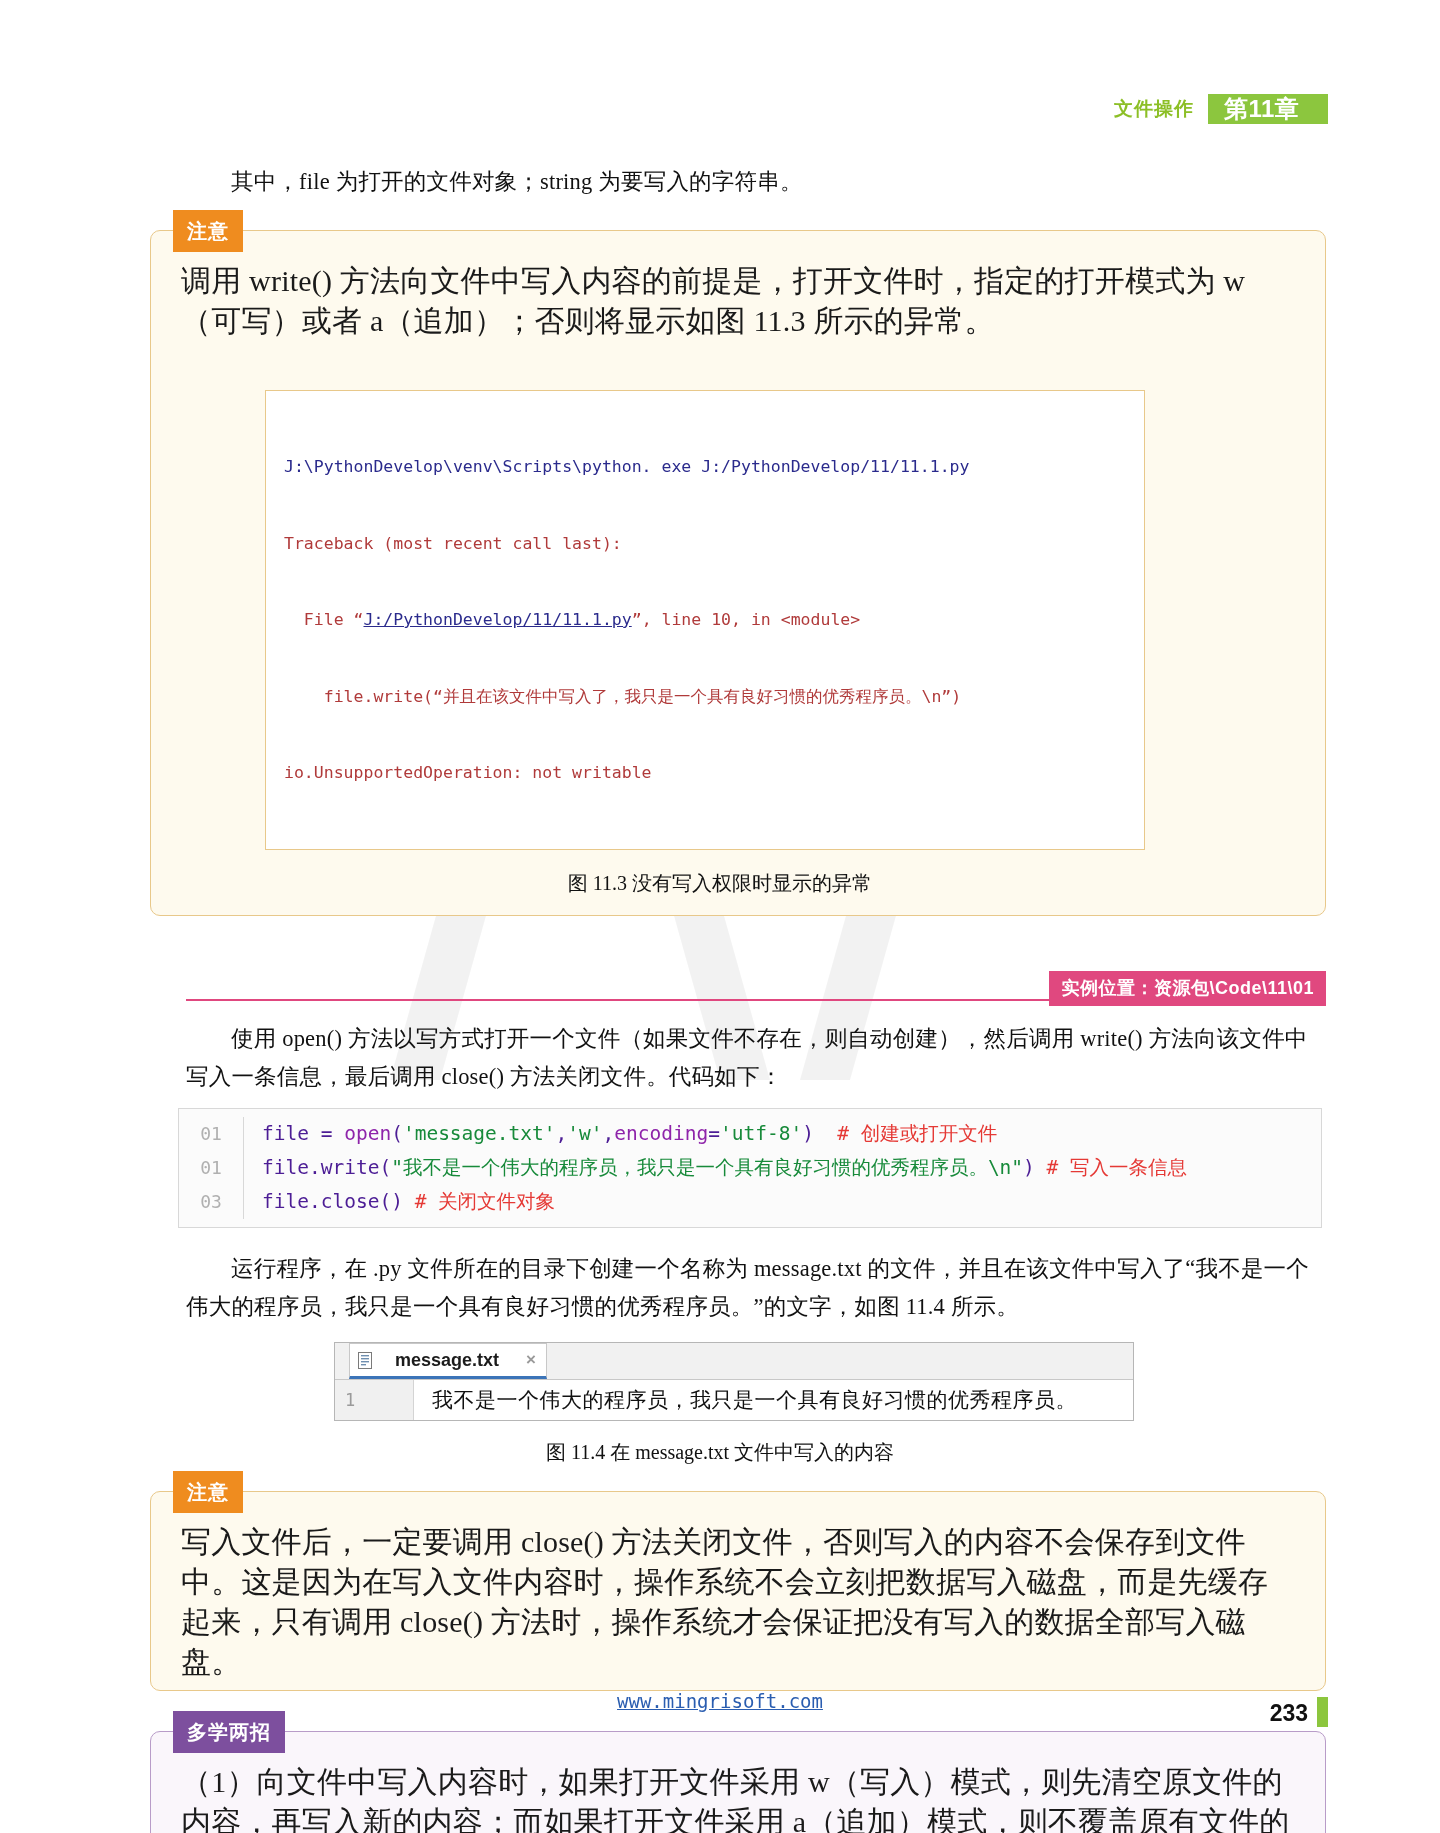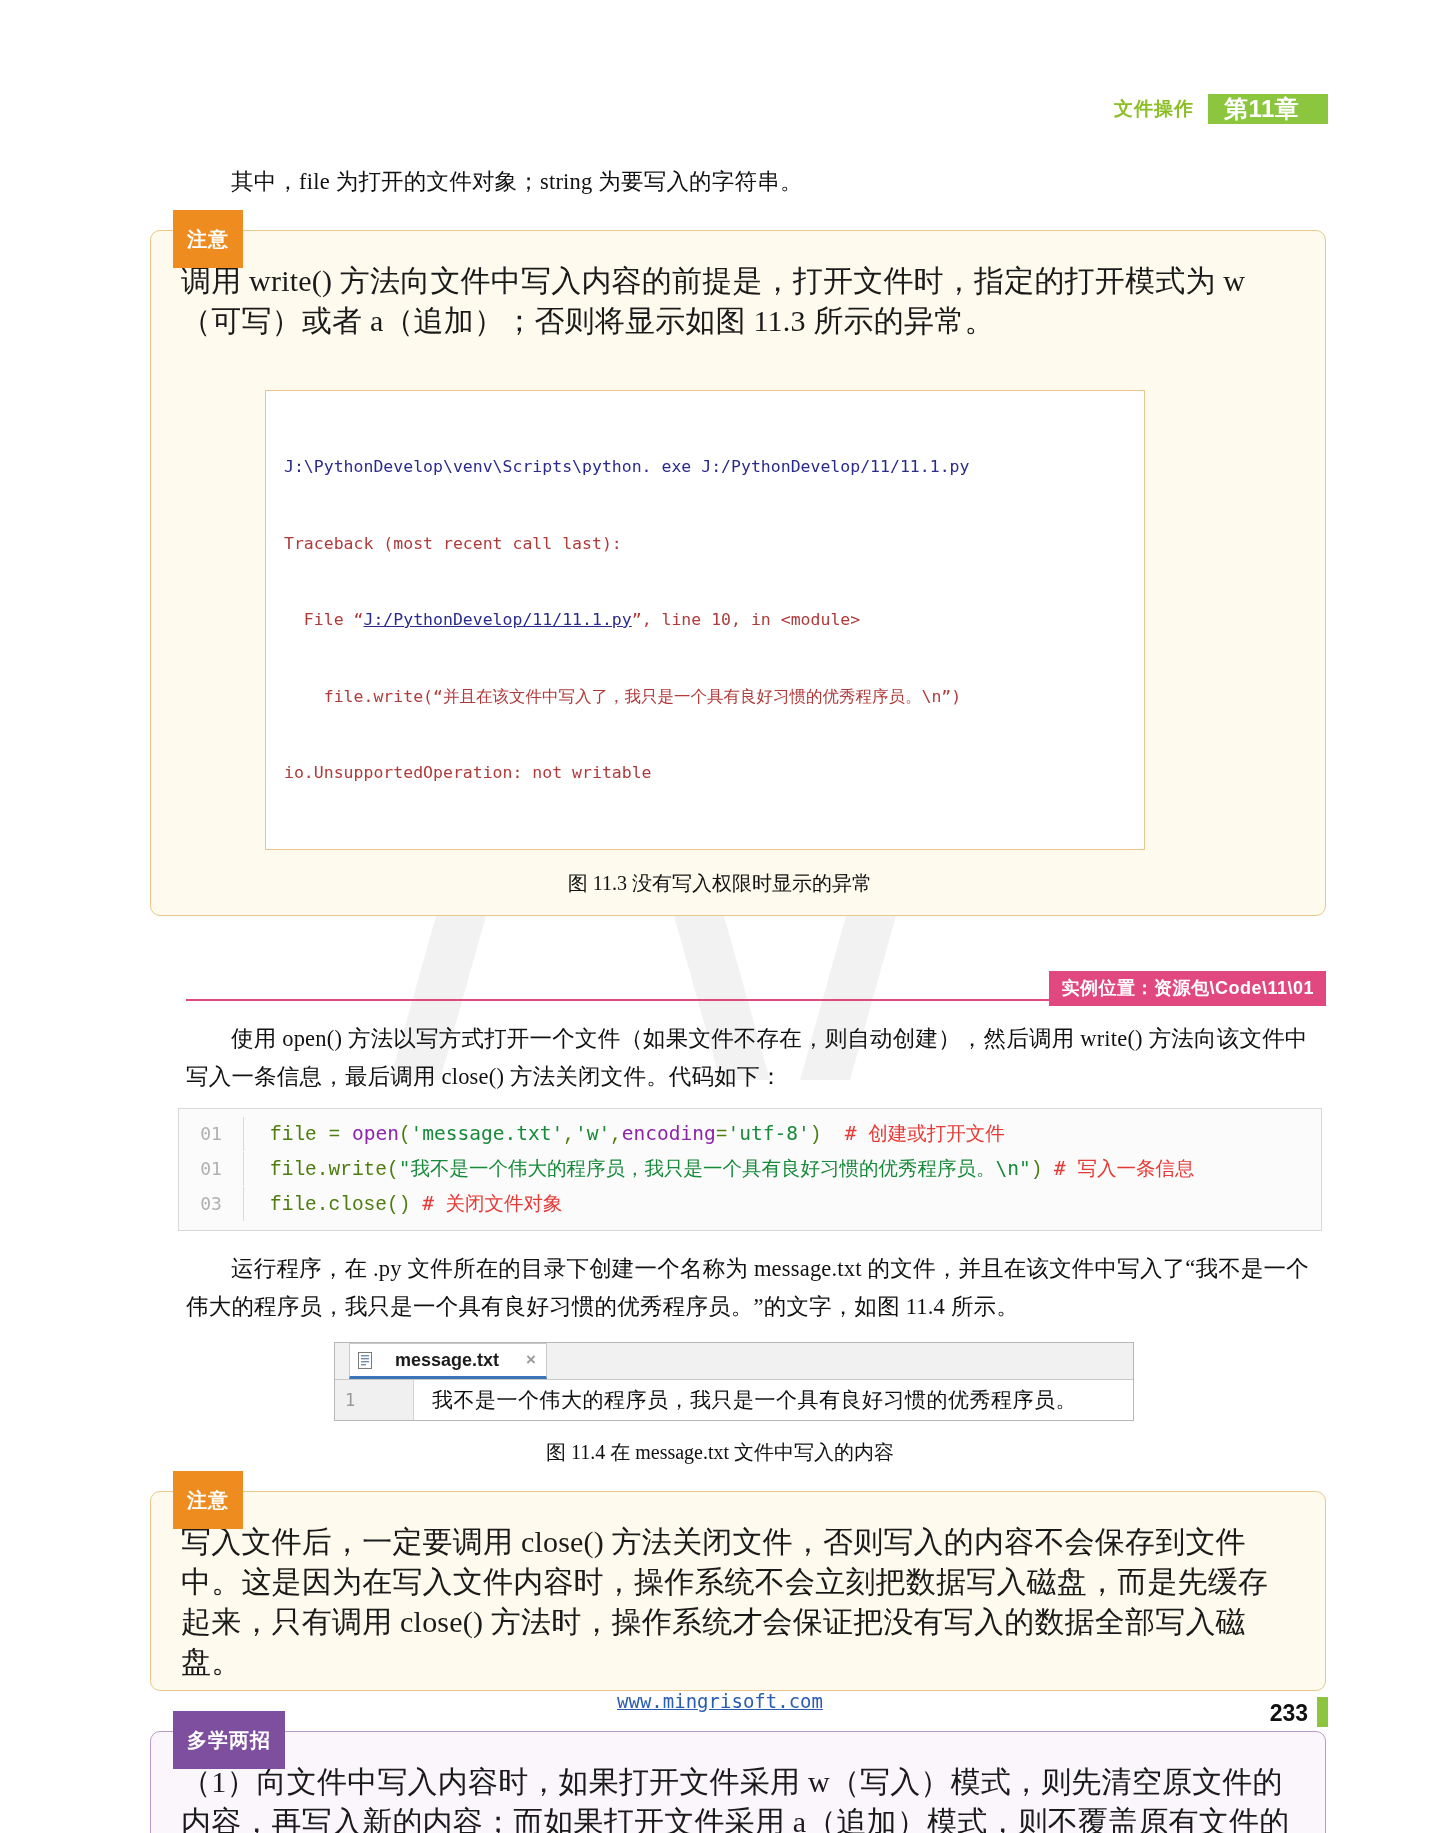--- a/index.html
+++ b/index.html
@@ -90,21 +90,21 @@
     border: 1.5px solid #b89cc8;
     background: #faf6fb;
   }
   .callout-tag {
     position: absolute;
     top: -21px;
     left: 22px;
     height: 34px;
     display: flex;
     align-items: center;
-    padding: 12px 14px;
+    padding: 4px 14px;
     font-family: "Liberation Sans", sans-serif;
     font-size: 20px;
     font-weight: 700;
     color: #ffffff;
     letter-spacing: 1px;
   }
   .callout-tag.note-tag { background: #ef8c1f; }
   .callout-tag.tip-tag  { background: #7d4f9e; }
 
   .callout-body {
@@ -194,37 +194,36 @@
     background: #fbfbfb;
     font-family: "DejaVu Sans Mono", "Liberation Mono", monospace;
     font-size: 19.5px;
     line-height: 34px;
     padding: 8px 0 8px 0;
   }
   .code-line {
     display: flex;
     align-items: baseline;
     white-space: pre;
-    gap: 8px;
   }
   .ln {
     width: 64px;
     min-width: 64px;
     text-align: center;
     color: #b0b0b0;
     font-size: 18px;
     font-family: "DejaVu Sans Mono", "Liberation Mono", monospace;
   }
   .codebox:not(.tinted) .ln { border-right: 1.5px solid #d8d8d8; margin-right: 0; }
   .code-text { padding-left: 18px; color: #111; }
   .tok-str  { color: #178a3a; }
   .tok-fn   { color: #8e24aa; }
   .tok-kw   { color: #8e24aa; }
   .tok-com  { color: #e53935; }
-  .tok-plain{ color: #4d7c0f; font-family: Liberation Mono, monospace; }
+  .tok-plain{ color: #4c1d95; }
 
   
   .editor {
     position: absolute;
     box-sizing: border-box;
     background: #f1f1f1;
     border: 1px solid #b6b6b6;
   }
   .editor-tabbar {
     height: 36px;

